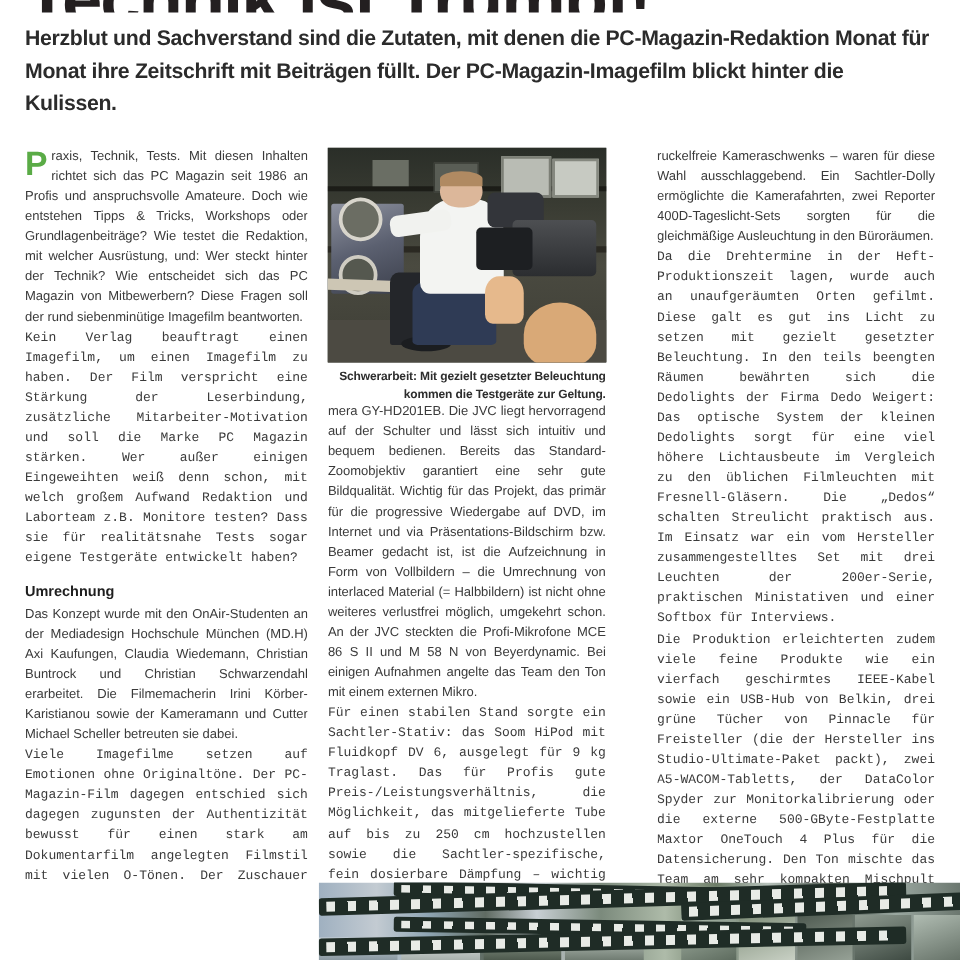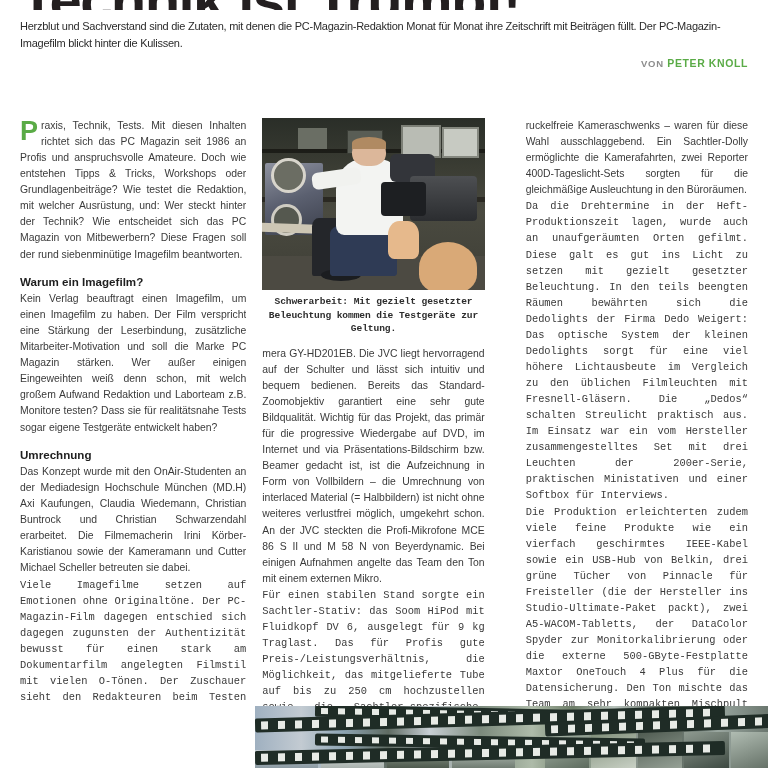--- a/index.html
+++ b/index.html
@@ -36,22 +36,22 @@
     padding-top: 0;
     height: 34px;
     overflow: hidden;
     white-space: nowrap;
     position: relative;
     top: -24px;
   }
 
   .deck {
     font-family: "Liberation Sans", sans-serif;
-    font-weight: normal;
-    font-size: 11px;
+    font-weight: bold;
+    font-size: 17px;
     line-height: 1.52;
     color: #2b2b2b;
     letter-spacing: -0.25px;
     margin: 0;
     position: relative;
     top: -16px;
   }
 
   .byline {
     text-align: right;
@@ -231,24 +231,23 @@
   .photo .floor {
     position: absolute; left: 0; right: 0; bottom: 0; height: 20%;
     background: #4c4a42;
   }
 
   .caption {
     font-size: 9.6px;
     line-height: 1.42;
     font-weight: bold;
     color: #2d2d2d;
-    text-align: center;
-    margin-bottom: 10px;
+    text-align: right;
+    margin-bottom: 0;
     letter-spacing: -0.1px;
-    font-family: Liberation Mono, monospace;
   }
 
   
   .filmstrip {
     position: absolute;
     left: 255px;
     top: 706px;
     width: 513px;
     height: 62px;
     overflow: hidden;
@@ -299,31 +298,26 @@
 </style>
 </head>
 <body>
 
 <div class="page">
 
   <h1 class="headline">Technik ist Trumpf!</h1>
 
   <p class="deck">Herzblut und Sachverstand sind die Zutaten, mit denen die PC-Magazin-Redaktion Monat für Monat ihre Zeitschrift mit Beiträgen füllt. Der PC-Magazin-Imagefilm blickt hinter die Kulissen.</p>
 
-  <p class="byline">
-    <span class="von">VON</span>
-    <span class="name">PETER KNOLL</span>
-  </p>
 
   <div class="columns">
 
     <div class="col col-1">
       <p><span class="dropcap">P</span><span>raxis, Technik, Tests. Mit diesen Inhalten richtet sich das PC Magazin seit 1986 an Profis und anspruchsvolle Amateure. Doch wie entstehen Tipps &amp; Tricks, Workshops oder Grundlagenbeiträge? Wie testet die Redaktion, mit welcher Ausrüstung, und: Wer steckt hinter der Technik? Wie entscheidet sich das PC Magazin von Mitbewerbern? Diese Fragen soll der rund siebenminütige Imagefilm beantworten.</span></p>
 
-      <h2 class="subhead">Warum ein Imagefilm?</h2>
       <p>Kein Verlag beauftragt einen Imagefilm, um einen Imagefilm zu haben. Der Film verspricht eine Stärkung der Leserbindung, zusätzliche Mitarbeiter-Motivation und soll die Marke PC Magazin stärken. Wer außer einigen Eingeweihten weiß denn schon, mit welch großem Aufwand Redaktion und Laborteam z.B. Monitore testen? Dass sie für realitätsnahe Tests sogar eigene Testgeräte entwickelt haben?</p>
 
       <h2 class="subhead">Umrechnung</h2>
       <p>Das Konzept wurde mit den OnAir-Studenten an der Mediadesign Hochschule München (MD.H) Axi Kaufungen, Claudia Wiedemann, Christian Buntrock und Christian Schwarzendahl erarbeitet. Die Filmemacherin Irini Körber-Karistianou sowie der Kameramann und Cutter Michael Scheller betreuten sie dabei.</p>
       <p>Viele Imagefilme setzen auf Emotionen ohne Originaltöne. Der PC-Magazin-Film dagegen entschied sich dagegen zugunsten der Authentizität bewusst für einen stark am Dokumentarfilm angelegten Filmstil mit vielen O-Tönen. Der Zuschauer sieht den Redakteuren beim Testen und am Arbeitsplatz in den Redaktionsräumen über die Schulter und erfährt, worauf bei der Themenwahl Wert gelegt wird. Dabei unterstreichen aufwändige Animationen und der technische Look des Films den redaktionellen Anspruch.</p>
     </div>
 
     <div class="col col-2">
 
       <div class="photo">

